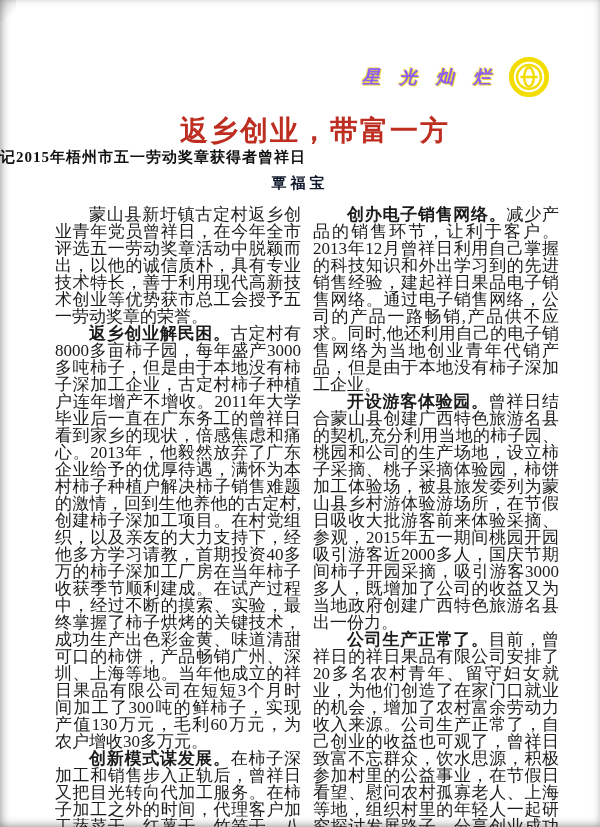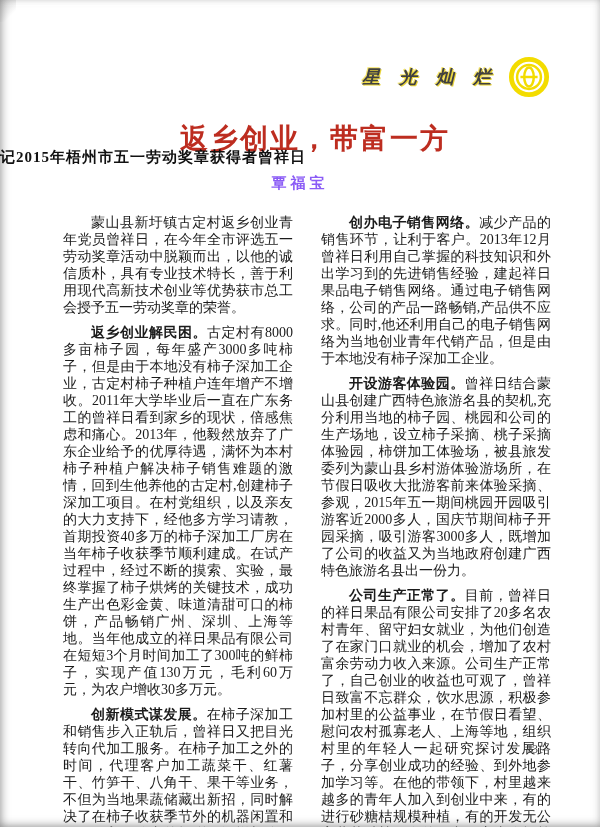--- a/index.html
+++ b/index.html
@@ -18,55 +18,55 @@
   }
   
   .header{
     position:absolute;top:56px;right:50px;
     display:flex;align-items:center;gap:10px;
   }
   .masthead{
     font-family:"Liberation Sans","DejaVu Sans",sans-serif;
     font-weight:bold;font-style:italic;
     font-size:18px;letter-spacing:7px;
-    color:#404040;
+    color:#8b5cf6;
     text-shadow:1px 1px 0 #e9d438, -1px -1px 0 #f5e46a;
     white-space:nowrap;
   }
   .logo-wrap{width:42px;height:42px;flex:0 0 auto;}
   
   .title{
-    margin:16px;position:absolute;top:104px;left:0;right:0;
+    margin:8px;position:absolute;top:104px;left:0;right:0;
     text-align:center;
     font-family:"Liberation Sans","DejaVu Sans",sans-serif;
     font-size:28px;font-weight:900;letter-spacing:2px;padding-left:30px;
   }
   .subtitle{
     position:absolute;top:148px;left:0;right:0;
     text-align:left;
     font-family:"Liberation Serif","DejaVu Serif",serif;
     font-size:15px;font-weight:bold;color:#111;
     letter-spacing:1px;
   }
   .author{
     position:absolute;top:174px;left:0;right:0;
     text-align:center;
     font-family:"Liberation Serif","DejaVu Serif",serif;
-    font-size:15px;font-weight:bold;color:#8b5cf6;
+    font-size:15px;font-weight:bold;color:#0f172a;
     letter-spacing:4px;
   }
   
   .columns{
     position:absolute;top:206px;left:55px;right:42px;
     display:flex;gap:12px;
   }
   .col{width:246px;flex:0 0 auto;}
   .col p{
-    margin:8px;
-    font-size:14px;
+    margin:0;
+    font-size:17px;
     line-height:17px;
     text-align:justify;
     text-indent:2em;
     color:#1b1b1b;
   }
   .col p b.lead{
     font-family:Liberation Sans, sans-serif;
     font-weight:bold;
   }
   .byline{

